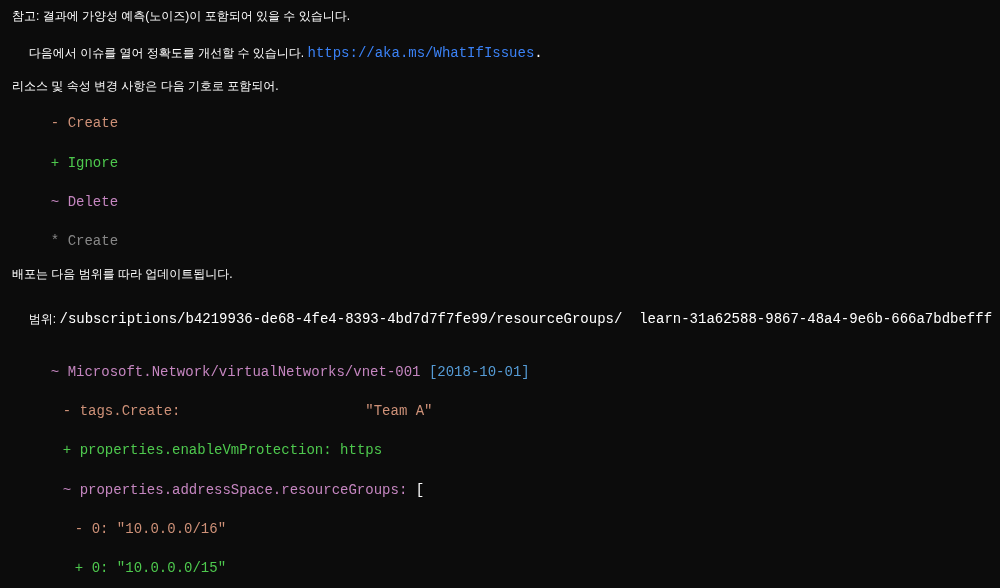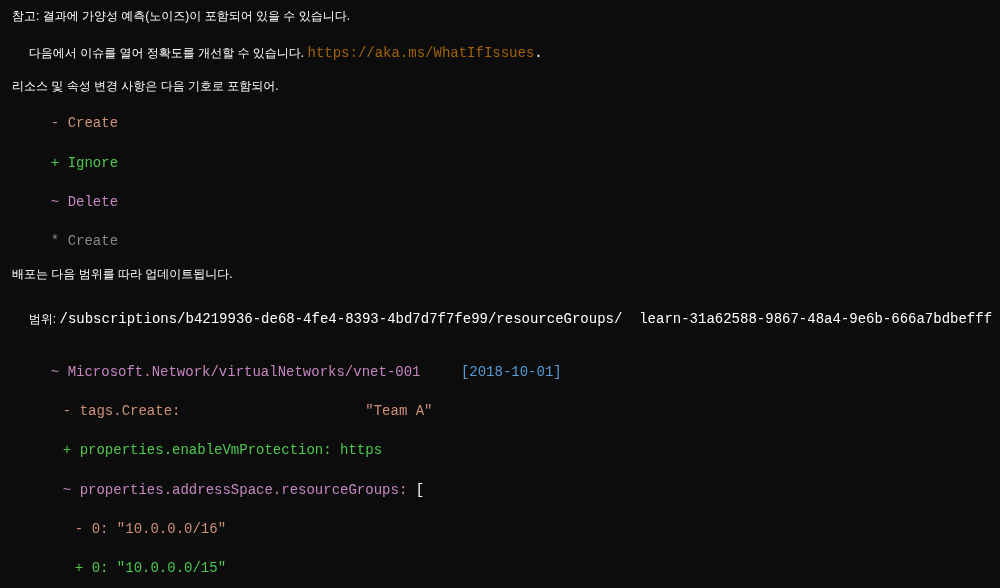--- a/index.html
+++ b/index.html
@@ -15,23 +15,23 @@
       line-height: 1.4;
       padding: 8px 12px;
       width: 1000px;
       height: 588px;
       overflow: hidden;
     }
     .white { color: #ffffff; }
     .gray { color: #888888; }
     .orange { color: #ce9178; }
     .purple { color: #c586c0; }
-    .cyan { color: #569cd6; margin-left: 32px; }
+    .cyan { color: #569cd6; }
     .bright-green { color: #4ec94e; }
-    .link { color: #a16207; }
+    .link { color: #3b82f6; }
     .line { white-space: pre; }
     .indent2 { padding-left: 22px; }
     .indent3 { padding-left: 34px; }
     .indent4 { padding-left: 46px; }
     .spacer { height: 8px; }
     .spacer-lg { height: 14px; }
     .korean { font-family: 'Malgun Gothic', 'Apple SD Gothic Neo', sans-serif; font-size: 12px; }
   </style>
 </head>
 <body>

